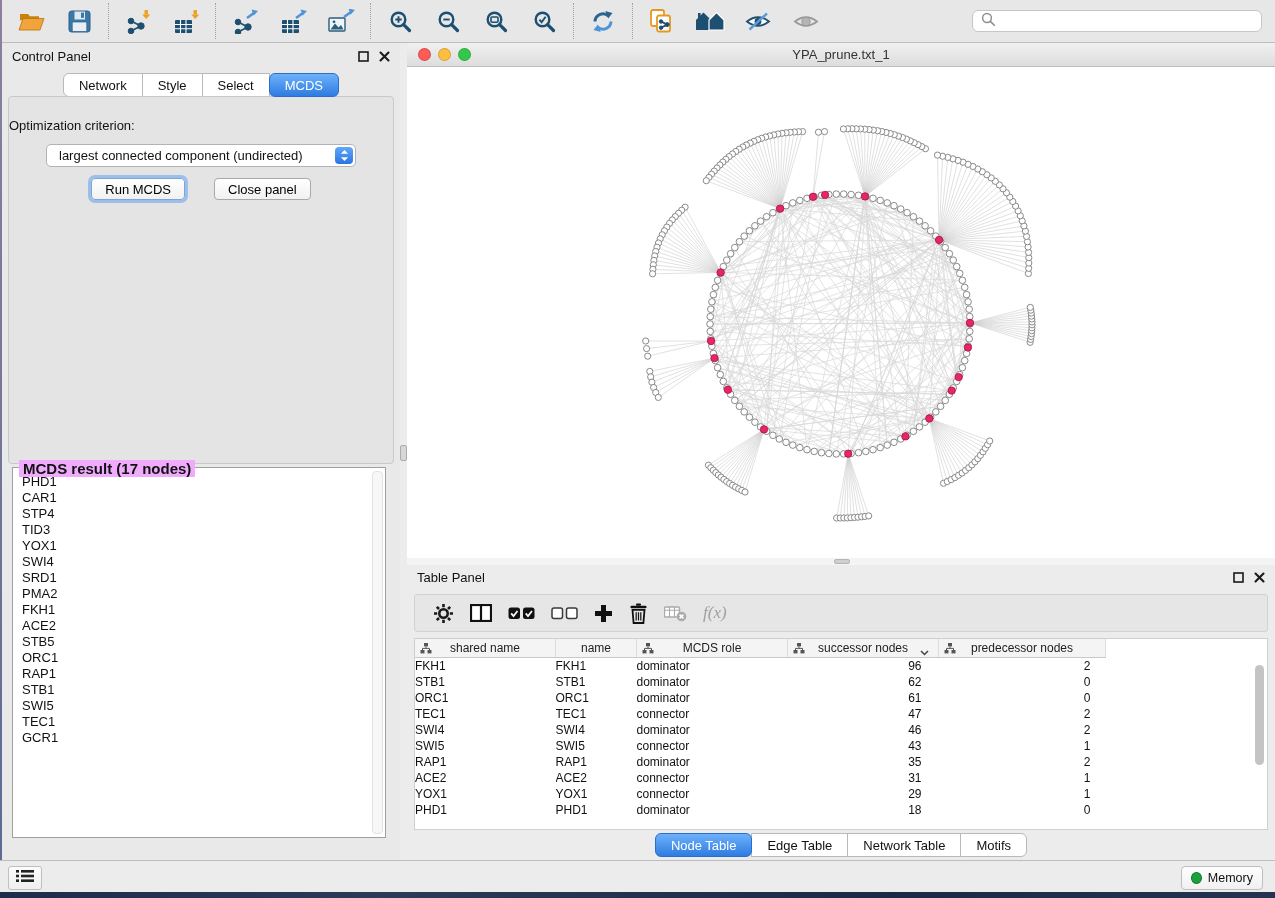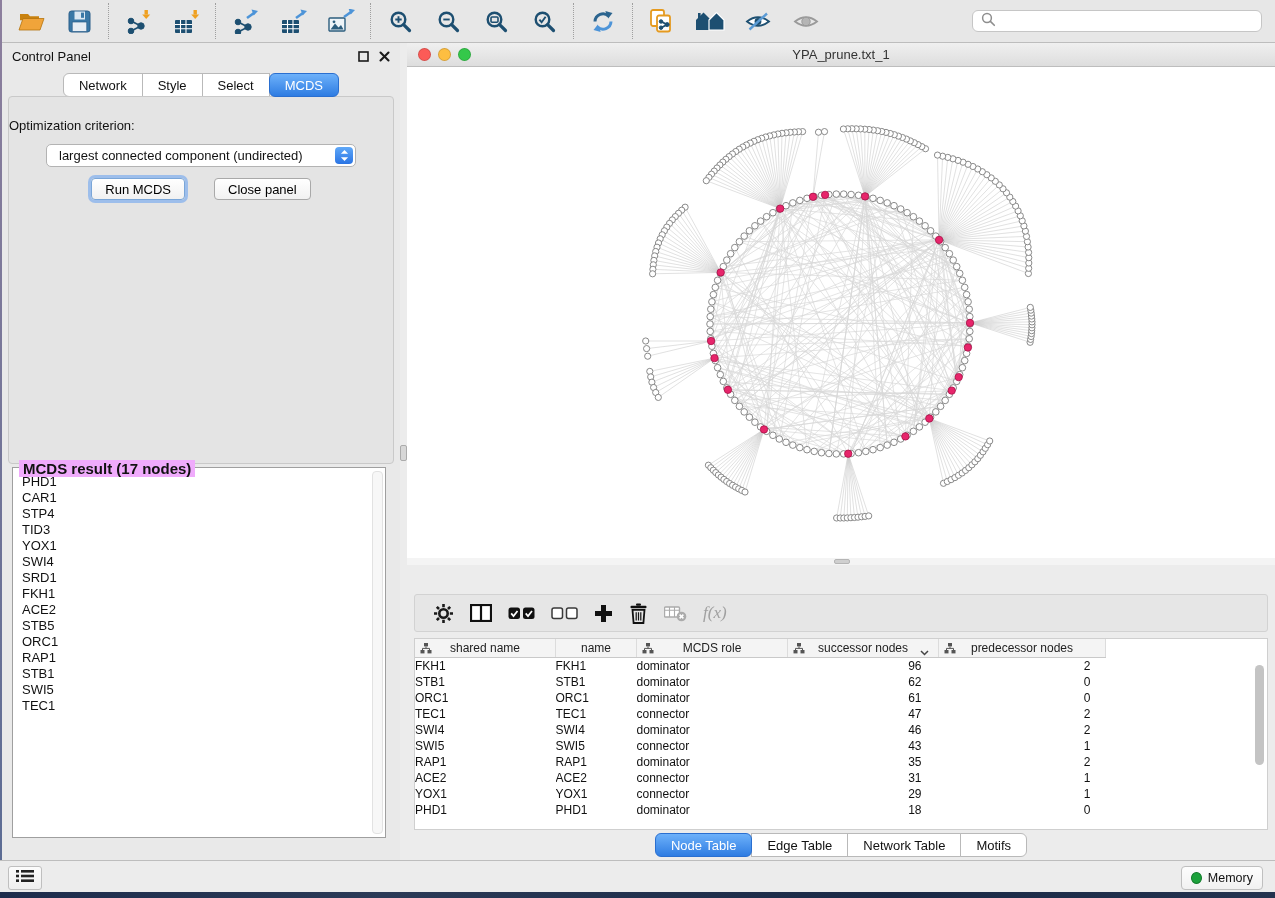--- a/index.html
+++ b/index.html
@@ -305,28 +305,30 @@
     <div class="result-box">
       <span class="result-legend">MCDS result (17 nodes)</span>
       <div class="mcds-list" id="mcds-list">
           <div class="mcds-item">PHD1</div>
           <div class="mcds-item">CAR1</div>
           <div class="mcds-item">STP4</div>
           <div class="mcds-item">TID3</div>
           <div class="mcds-item">YOX1</div>
           <div class="mcds-item">SWI4</div>
           <div class="mcds-item">SRD1</div>
+          <div class="mcds-item">PMA2</div>
           <div class="mcds-item">FKH1</div>
           <div class="mcds-item">ACE2</div>
           <div class="mcds-item">STB5</div>
           <div class="mcds-item">ORC1</div>
           <div class="mcds-item">RAP1</div>
           <div class="mcds-item">STB1</div>
           <div class="mcds-item">SWI5</div>
           <div class="mcds-item">TEC1</div>
+          <div class="mcds-item">GCR1</div>
         </div>
       <div class="mcds-scroll"></div>
     </div>
   </div>
 
   <div class="v-divider">
       <div class="grip"></div>
     </div>
   <div class="h-divider">
       <div class="grip"></div>
@@ -1053,20 +1055,36 @@
             <circle cx="522.3" cy="351.5" r="3.7"></circle>
             <circle cx="498.4" cy="369.4" r="3.7"></circle>
             <circle cx="357.0" cy="362.4" r="3.7"></circle>
             <circle cx="441.2" cy="386.7" r="3.7"></circle>
           </g>
         </svg>
     </div>
   </div>
 
   <div class="table-panel">
+    <div class="tp-header">
+      <span>Table Panel</span>
+      <span class="sp" style="flex:1"></span>
+      <span class="wctl">
+        <span id="tp-float">
+            <svg width="11" height="11" viewBox="0 0 11 11">
+              <rect x="1" y="1" width="9" height="9" fill="none" stroke="#1a1a1a" stroke-width="1.6"></rect>
+            </svg>
+          </span>
+        <span id="tp-close">
+            <svg width="11" height="11" viewBox="0 0 11 11">
+              <path d="M1.5 1.5l8 8M9.5 1.5l-8 8" stroke="#1a1a1a" stroke-width="2.1" stroke-linecap="round"></path>
+            </svg>
+          </span>
+      </span>
+    </div>
     <div class="tp-toolbar" id="tp-toolbar">
         <span class="tp-tool">
           <svg width="21" height="21" viewBox="0 0 21 21">
             <g stroke="#1a1a1a" stroke-width="2.6">
               <circle cx="10.5" cy="10.5" r="4.2" fill="none"></circle>
               <path d="M10.5 1v3.2M10.5 16.8V20M1 10.5h3.2M16.8 10.5H20M3.8 3.8l2.2 2.2M15 15l2.2 2.2M17.2 3.8L15 6M6 15l-2.2 2.2"></path>
             </g>
           </svg>
         </span>
         <span class="tp-tool">

